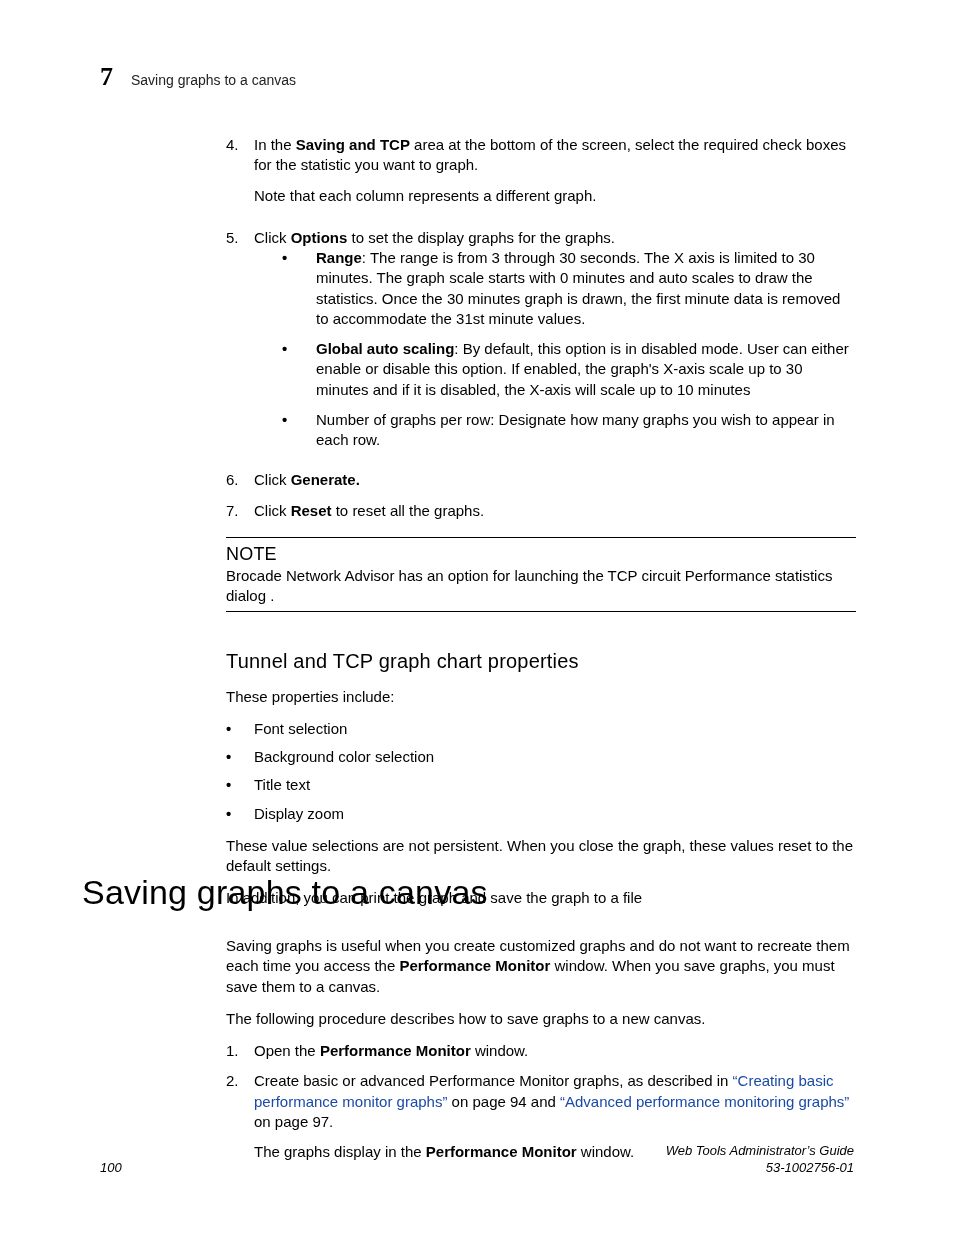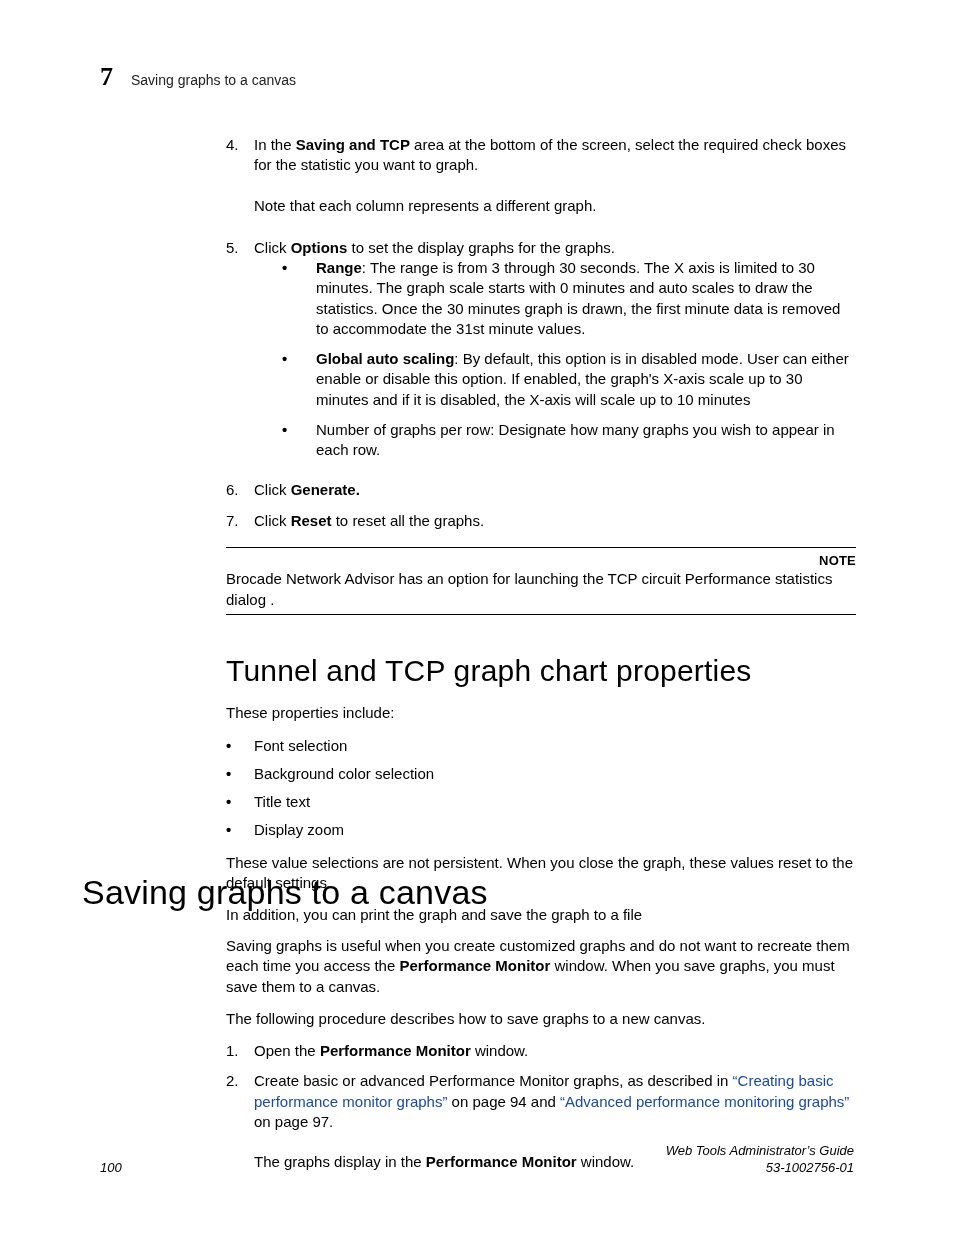--- a/index.html
+++ b/index.html
@@ -53,21 +53,21 @@
     display: flex;
     margin-bottom: 10px;
   }
   ol.num > li > .n {
     flex: 0 0 28px;
   }
   ol.num > li > .t {
     flex: 1;
   }
   .sub {
-    margin-top: 20px;
+    margin-top: 10px;
   }
   ul.bul {
     list-style: none;
     margin: 0 0 0 28px;
     padding: 0;
   }
   ul.bul > li {
     display: flex;
     margin-bottom: 10px;
   }
@@ -92,29 +92,28 @@
     flex: 0 0 28px;
     font-weight: bold;
   }
   ul.bul2 > li > .t { flex: 1; }
   .hr {
     border: 0;
     border-top: 1.5px solid #000;
     margin: 16px 0 4px 0;
   }
   .notehead {
-    font-weight: bold;
-    font-size: 13px;
+    font-weight: normal;
+    font-size: 18px;
     letter-spacing: 0.2px;
-    text-align: right;
   }
   .h2 {
     font-family: "Arial Narrow", Arial, sans-serif;
     font-stretch: condensed;
-    font-size: 30px;
+    font-size: 20px;
     margin-top: 36px;
     margin-bottom: 12px;
     letter-spacing: 0.2px;
   }
   .h1 {
     position: absolute;
     left: 82px;
     top: 870px;
     font-family: "Arial Narrow", Arial, sans-serif;
     font-stretch: condensed;

